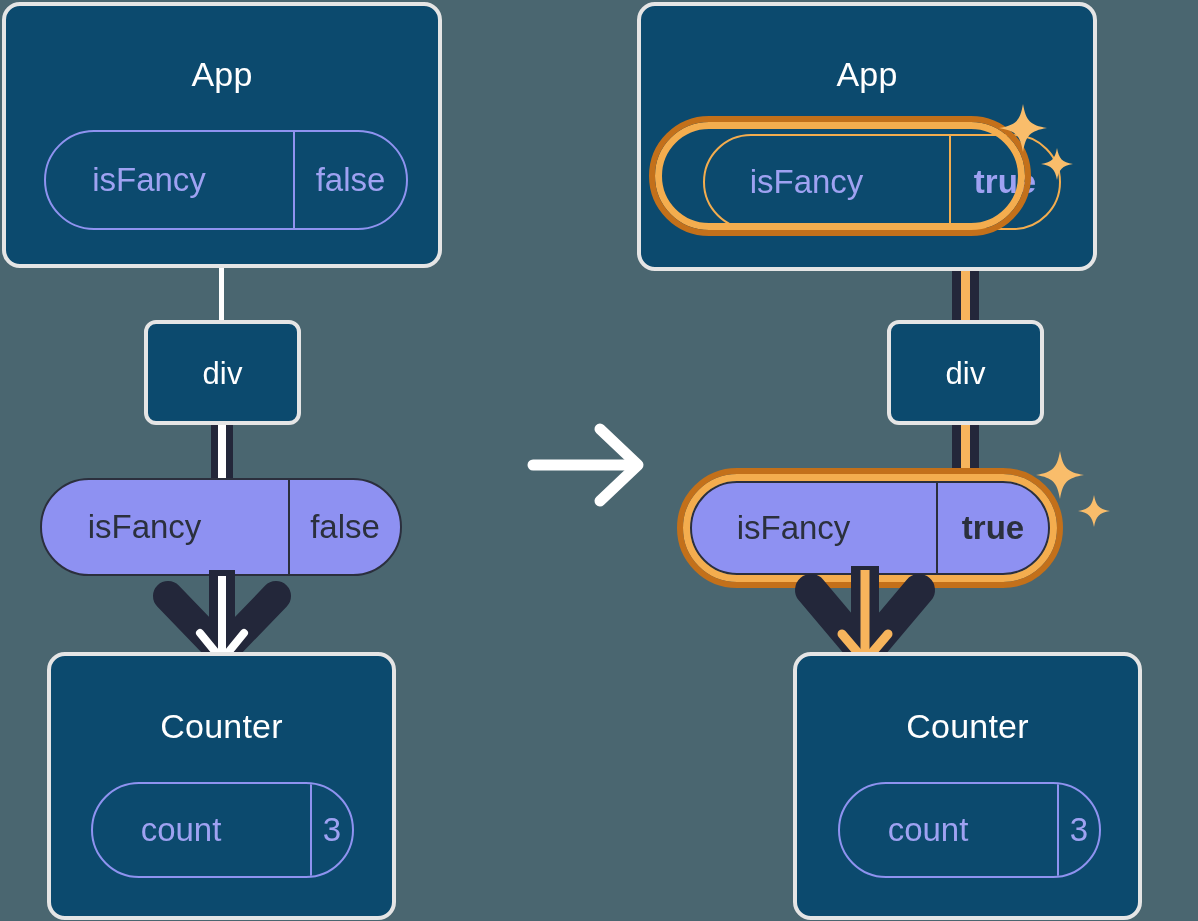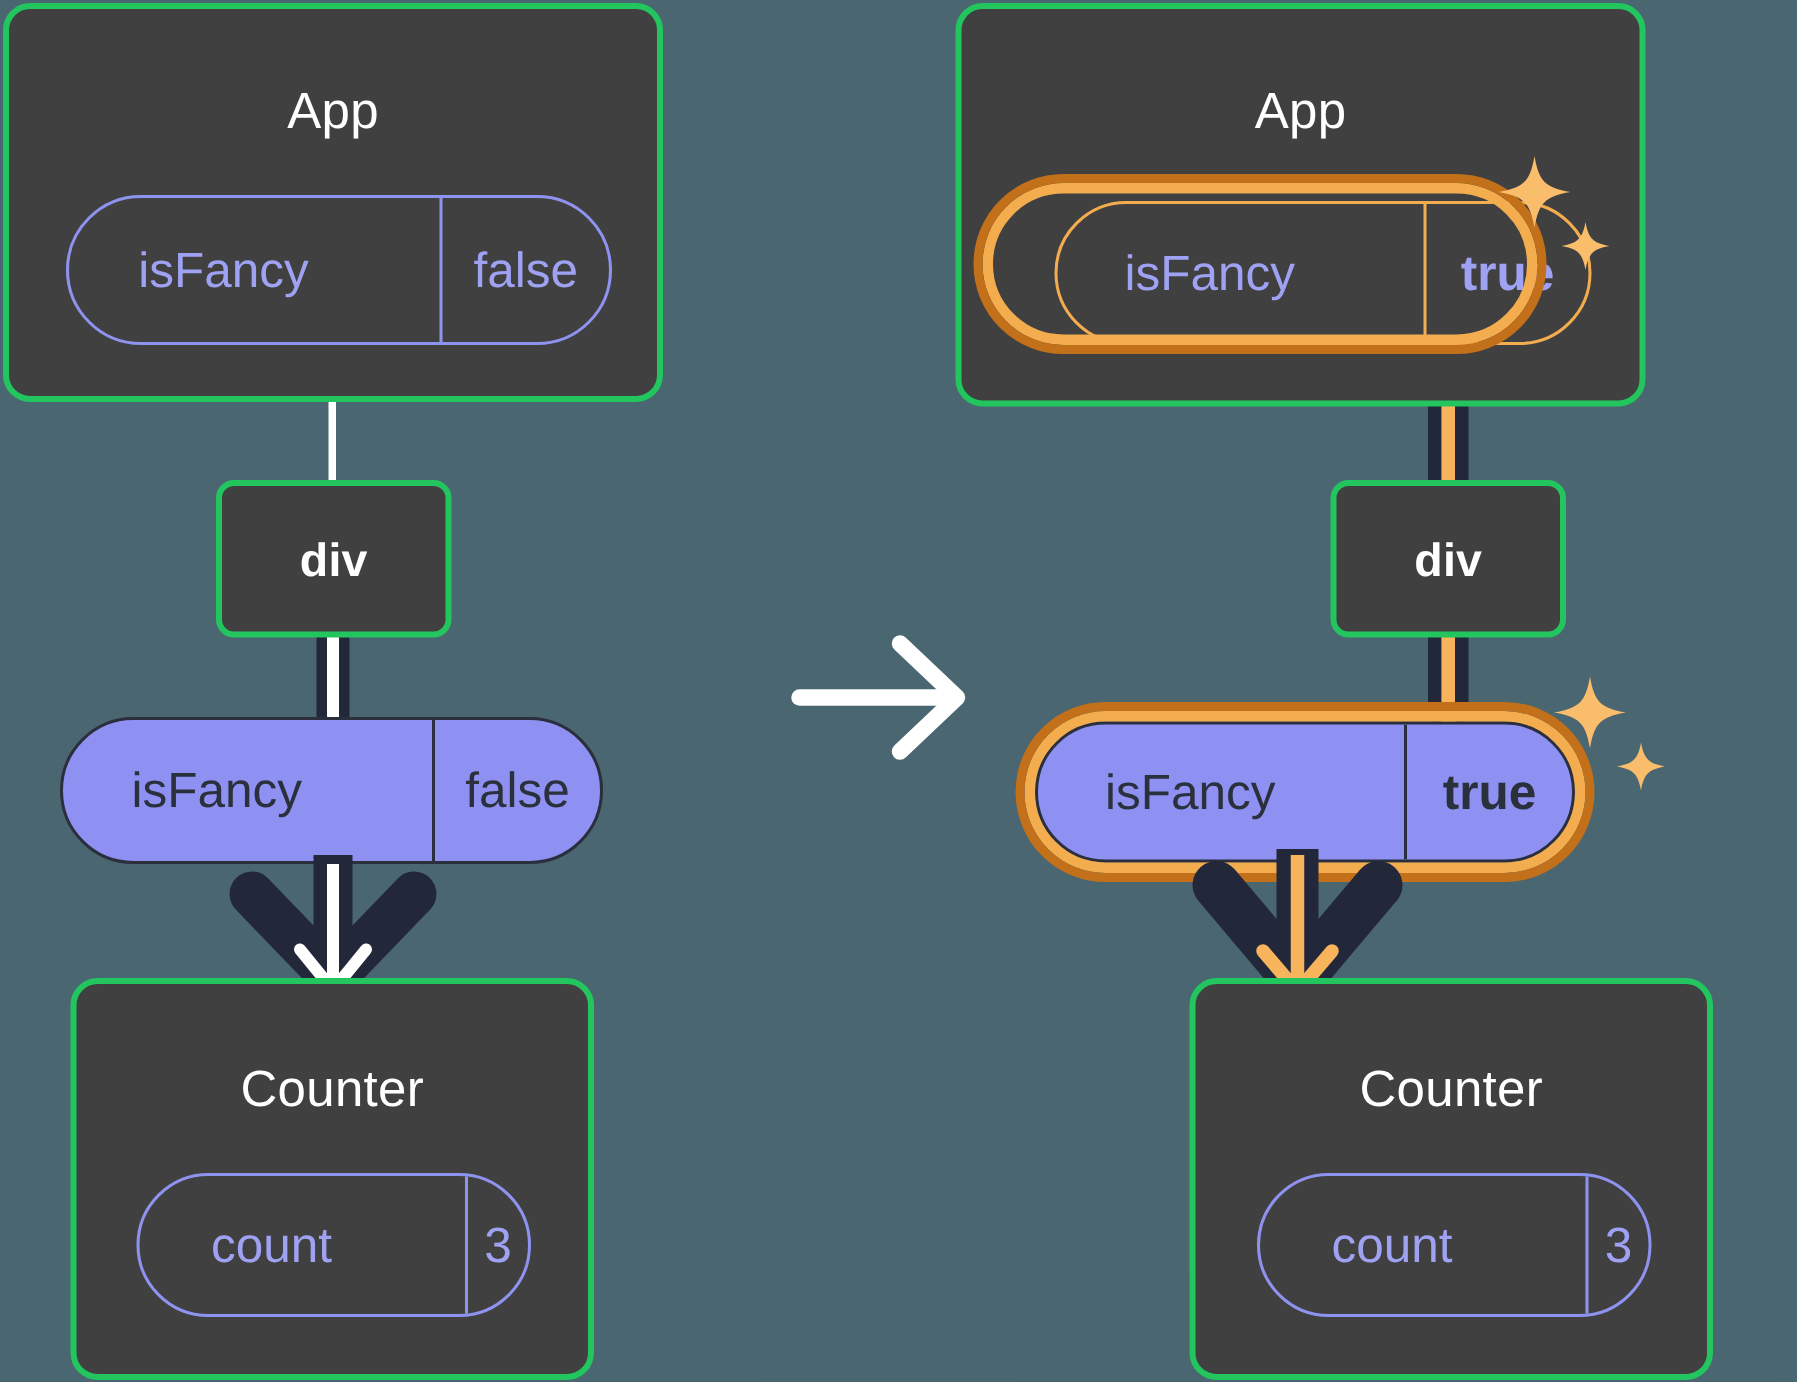--- a/index.html
+++ b/index.html
@@ -24,35 +24,35 @@
     top: 0;
     width: 599px;
     height: 921px;
   }
   #panel-before { left: 0; }
   #panel-after  { left: 599px; }
 
   
   .cbox {
     position: absolute;
-    background: #404040;
-    border: 4px solid #22c55e;
+    background: #0c4a6e;
+    border: 4px solid #e5e5e5;
     border-radius: 18px;
     box-sizing: border-box;
   }
   .cbox-title {
     position: absolute;
     left: 0; right: 0;
     text-align: center;
     color: #ffffff;
     font-size: 34px;
     font-weight: 400;
     letter-spacing: 0.2px;
   }
-  .cbox-title.small { font-size: 31px; font-weight: 700; }
+  .cbox-title.small { font-size: 31px; font-weight: 400; }
 
   
   .pill {
     position: absolute;
     display: flex;
     align-items: stretch;
     box-sizing: border-box;
     border-radius: 999px;
     overflow: hidden;
     gap: 41px;

